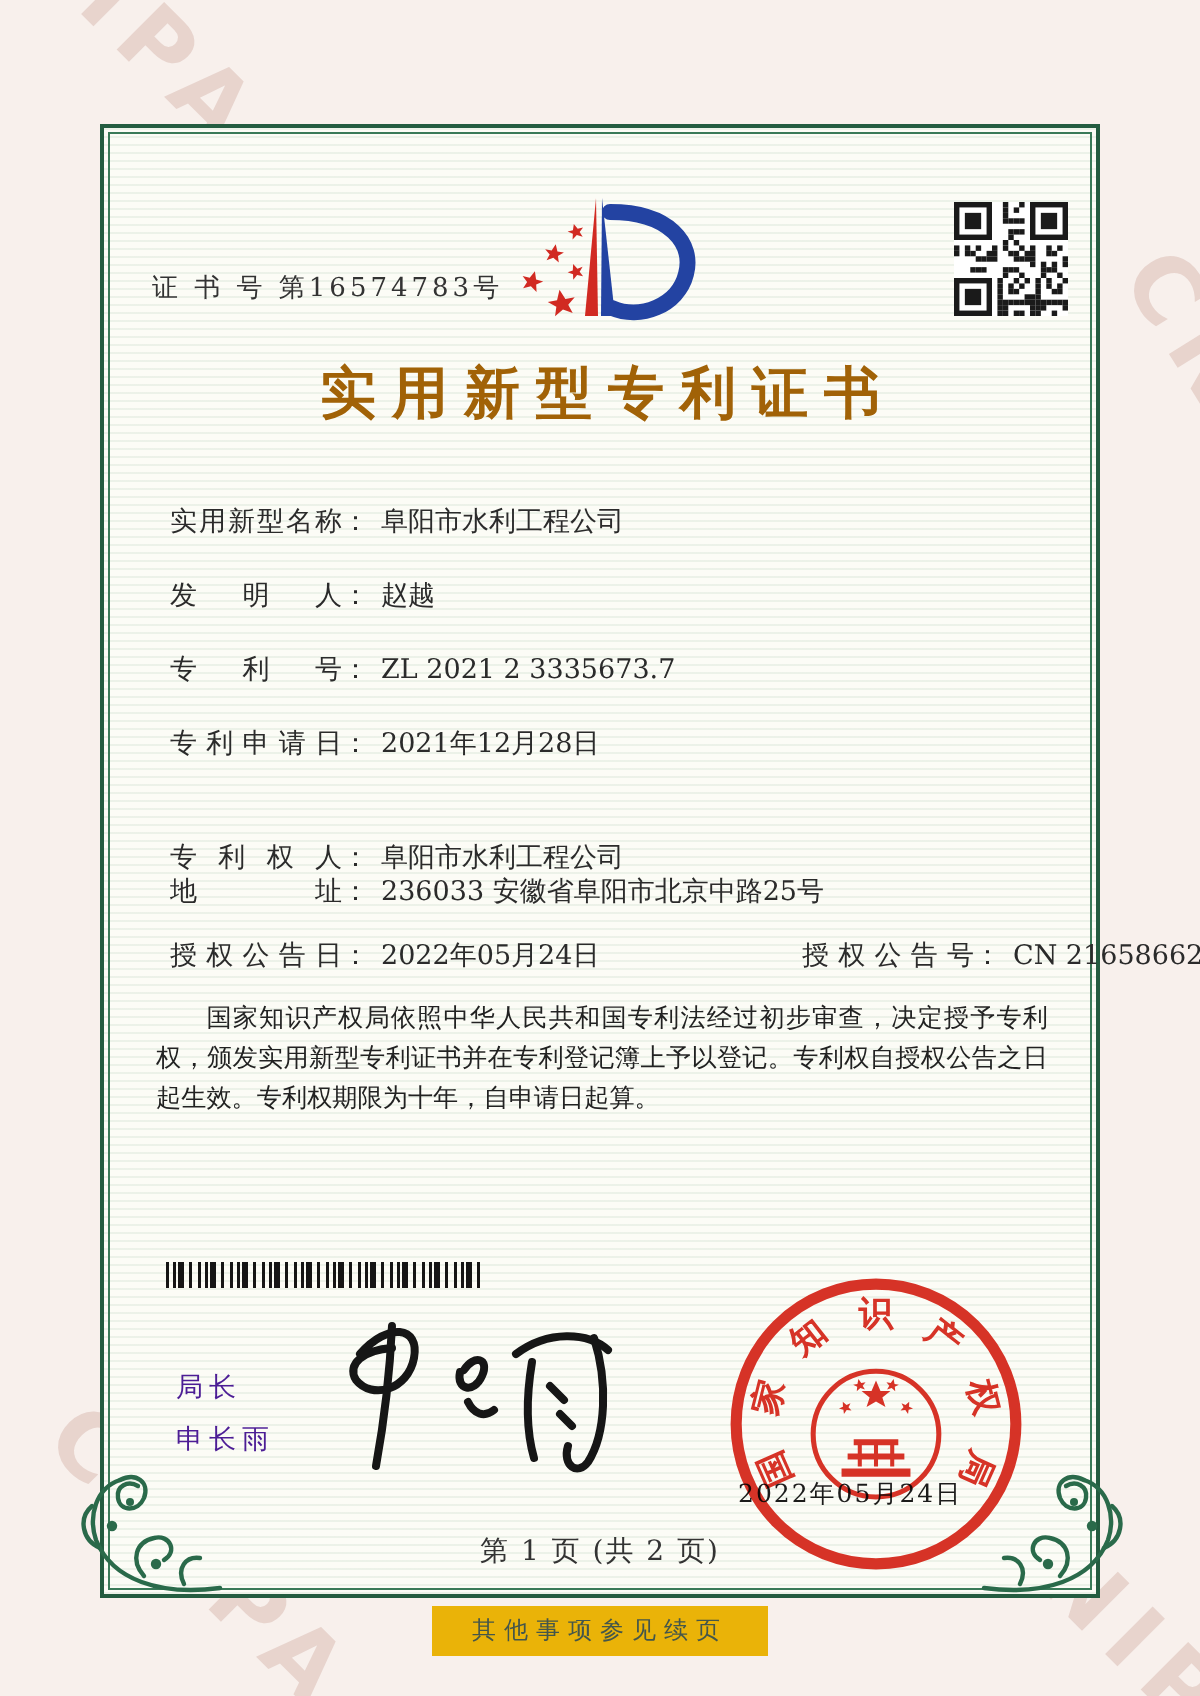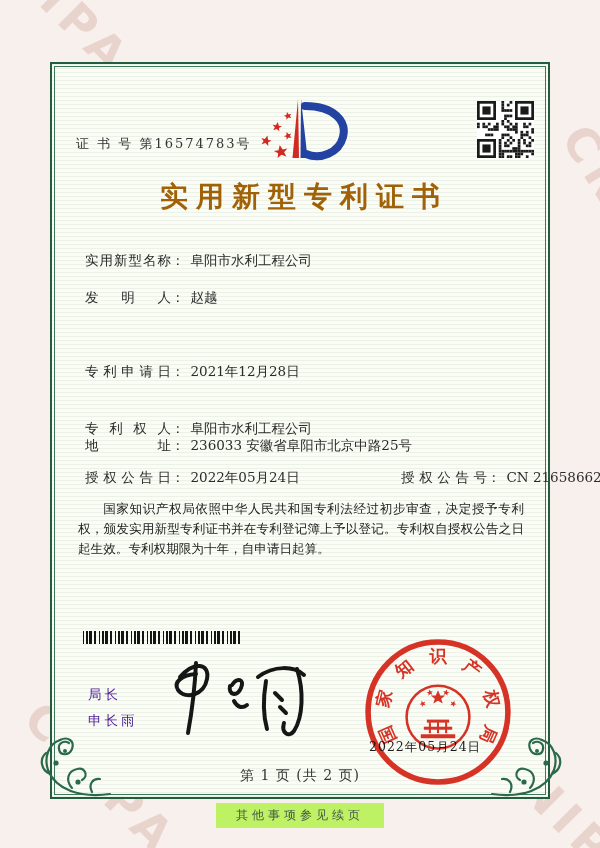--- a/index.html
+++ b/index.html
@@ -45,21 +45,21 @@
   .director{position:absolute;left:88px;top:681px;font-size:13.5px;letter-spacing:3px;line-height:26px;z-index:3;color:#4c1d95;}
   .signature{position:absolute;left:158px;top:655px;z-index:3;}
   .seal{position:absolute;left:362px;top:636px;z-index:4;opacity:0.95;}
   .issue-date{position:absolute;left:369px;top:739px;font-size:12.5px;letter-spacing:1px;color:#1c1c1c;z-index:5;mix-blend-mode:multiply;}
   .page-num{position:absolute;left:0;top:767px;width:100%;text-align:center;font-size:14px;letter-spacing:1px;color:#333;z-index:3;}
   .flourish{position:absolute;z-index:4;}
   .flourish.fl-left{left:36px;top:728px;}
   .flourish.fl-right{left:490px;top:728px;transform:scaleX(-1);}
   .footer-note{
     position:absolute;left:50%;transform:translateX(-50%);top:803px;
-    background:#bef264;color:#44564b;font-size:12px;letter-spacing:4px;
+    background:#eab308;color:#44564b;font-size:12px;letter-spacing:4px;
     padding:4px 20px;z-index:5;white-space:nowrap;
   }
 </style>
 </head>
 <body>
 
 <div class="page">
 
   <svg width="0" height="0" style="position:absolute" aria-hidden="true">
     <defs>
@@ -213,20 +213,23 @@
     </svg>
 
   <div class="title">实用新型专利证书</div>
 
   <div class="field" style="top:252px">
     <span class="flabel">实用新型名称</span><span class="colon">：</span><span class="fvalue">阜阳市水利工程公司</span>
   </div>
   <div class="field" style="top:289px">
     <span class="flabel">发明人</span><span class="colon">：</span><span class="fvalue">赵越</span>
   </div>
+  <div class="field" style="top:326px">
+    <span class="flabel">专利号</span><span class="colon">：</span><span class="fvalue">ZL 2021 2 3335673.7</span>
+  </div>
   <div class="field" style="top:363px">
     <span class="flabel">专利申请日</span><span class="colon">：</span><span class="fvalue">2021年12月28日</span>
   </div>
   <div class="field" style="top:420px">
     <span class="flabel">专利权人</span><span class="colon">：</span><span class="fvalue">阜阳市水利工程公司</span>
   </div>
   <div class="field" style="top:437px">
     <span class="flabel">地址</span><span class="colon">：</span><span class="fvalue">236033 安徽省阜阳市北京中路25号</span>
   </div>
   <div class="field" style="top:469px">

